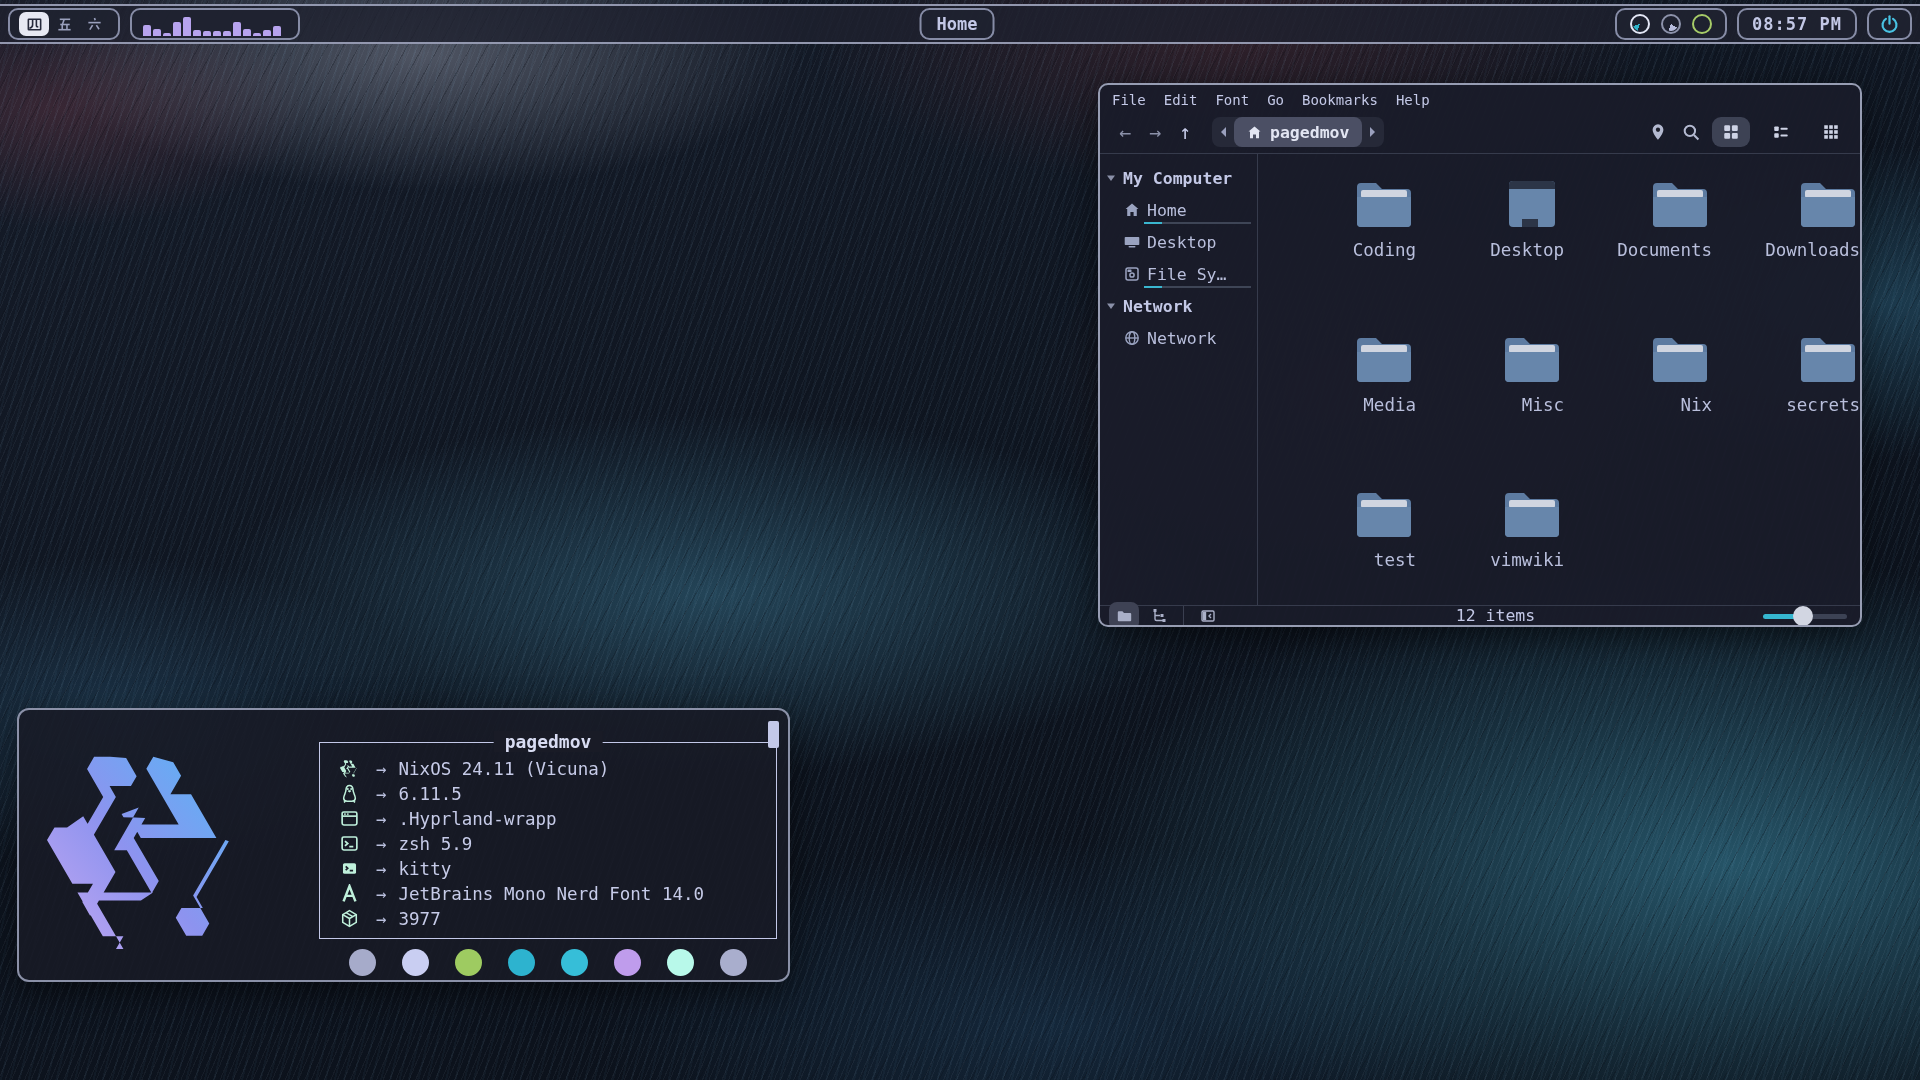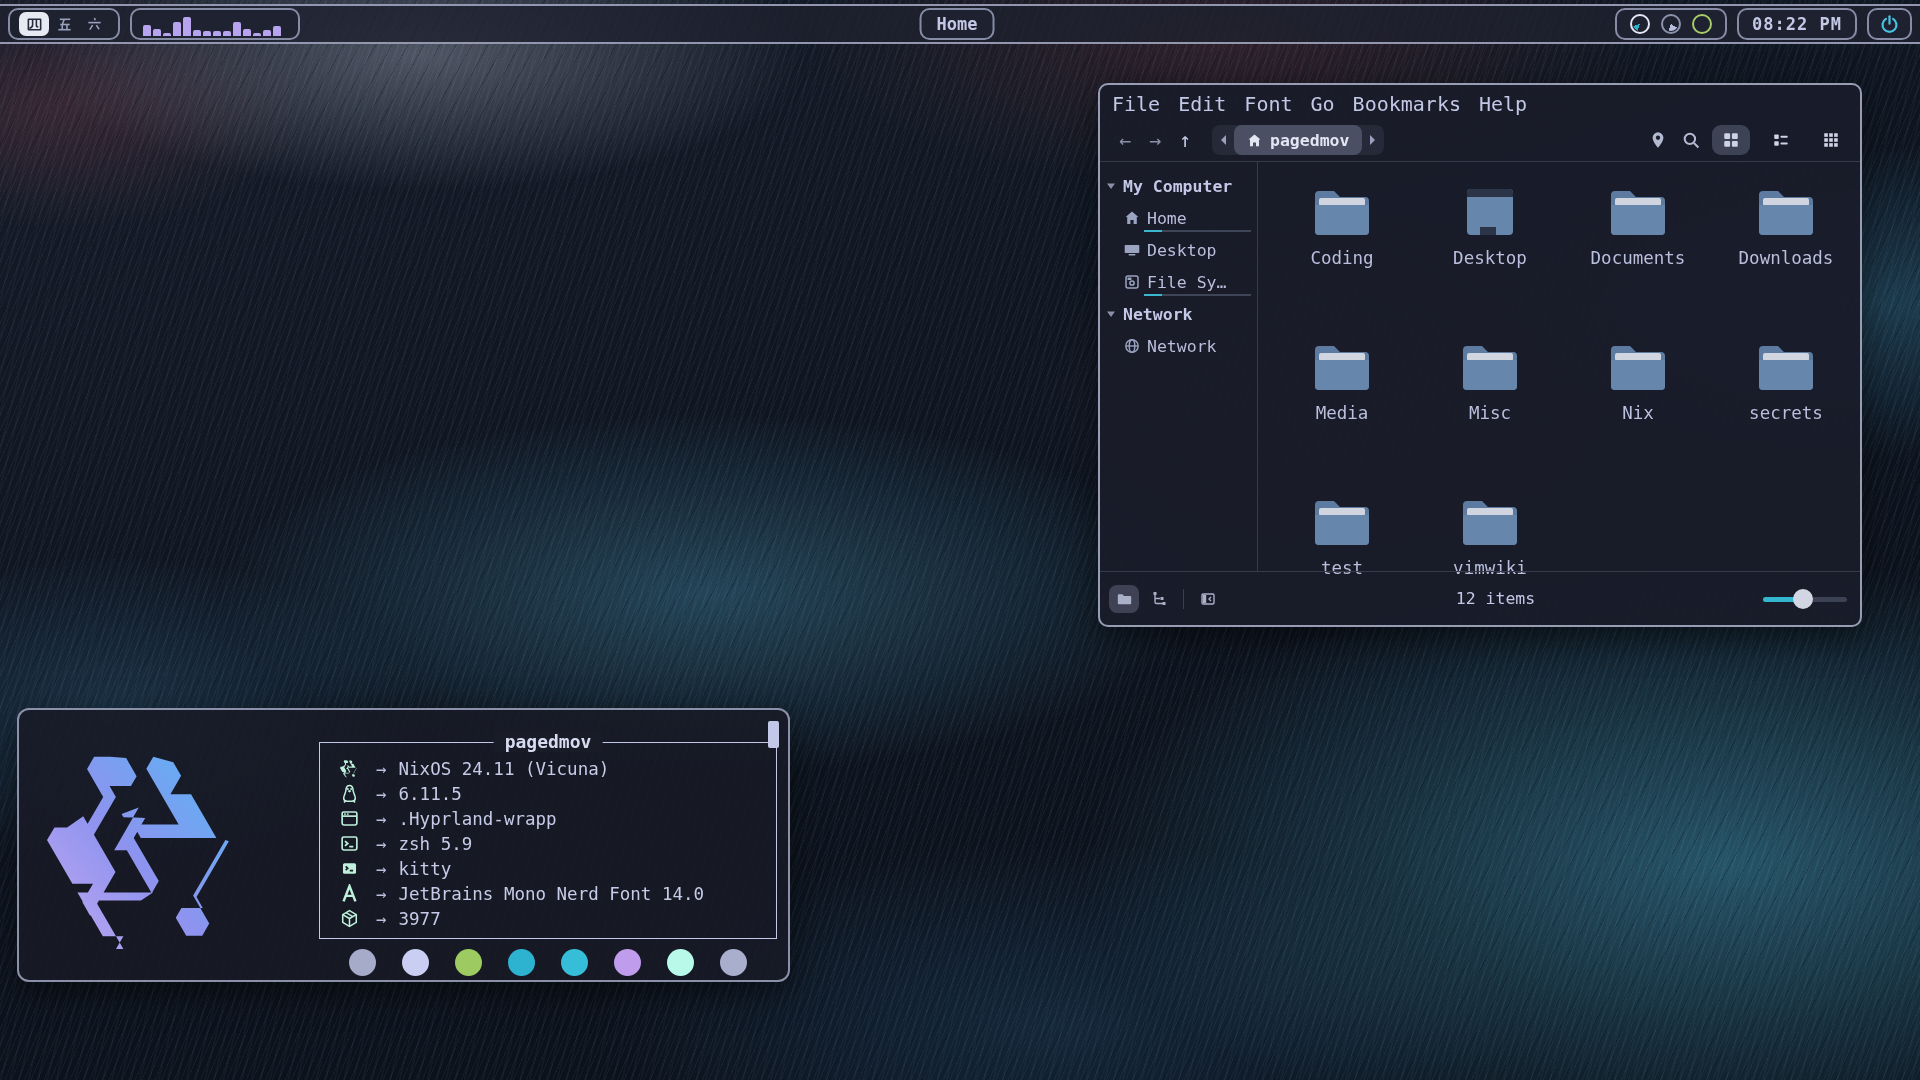--- a/index.html
+++ b/index.html
@@ -50,21 +50,21 @@
   .gauge .wedge { position:absolute; inset:1px; border-radius:50%; }
   .clock-pill { color:#c3c8e6; font-size:17px; font-weight:bold; padding:0 13px; letter-spacing:1px; }
   .power-pill { padding:0 11px; color:#49c3e3; }
   .power-pill svg { width:19px; height:19px; }
 
   
   .fm { position:absolute; left:1098px; top:83px; width:764px; height:544px;
     background:rgba(26,28,41,0.94); border:2px solid #979db3; border-radius:10px;
     box-shadow:0 10px 34px rgba(0,0,0,0.5); display:flex; flex-direction:column;
     color:#c3c8e6; z-index:4; overflow:hidden; }
-  .fm-menubar { display:flex; gap:14px; padding:7px 0 3px 10px; font-size:20px; }
+  .fm-menubar { display:flex; gap:14px; padding:7px 0 3px 10px; font-size:14px; }
   .fm-menu-item { padding:0 2px; cursor:default; }
   .fm-toolbar { display:flex; align-items:center; height:42px; padding:0 10px; }
   .nav-arrow { font-size:20px; width:30px; text-align:center; color:#8a90a8; }
   .nav-arrow.enabled { color:#c6cbe8; }
   .pathbox { display:flex; align-items:stretch; background:#262938; border-radius:8px;
     height:30px; margin-left:12px; overflow:hidden; }
   .path-chev { display:flex; align-items:center; padding:0 7px; color:#9aa0bd; }
   .path-current { display:flex; align-items:center; gap:8px; background:#4b4f64;
     border-radius:8px; padding:0 13px; color:#e2e5f2; font-size:16.5px; font-weight:bold; }
   .path-current svg { width:15px; height:15px; color:#e2e5f2; }
@@ -81,24 +81,24 @@
     color:#b9bfdc; position:relative; height:32px; }
   .sb-row.header { padding-left:6px; color:#c3c8e6; font-weight:bold; }
   .sb-row svg { width:16px; height:16px; color:#9aa3c0; flex:0 0 auto; }
   .sb-row.header svg { width:10px; height:10px; color:#8a90a8; }
   .sb-row.underlined::after { content:""; position:absolute; left:44px; right:6px; bottom:2px;
     height:2px; background:#3e4556; }
   .sb-row.underlined::before { content:""; position:absolute; left:44px; bottom:2px; width:18px;
     height:2px; background:#3ab6cf; z-index:1; }
   .fm-grid { flex:1; display:grid; grid-template-columns:repeat(4,148px);
     grid-auto-rows:155px; padding:22px 0 0 10px; }
-  .folder-cell { display:flex; flex-direction:column; align-items:center; }
+  .folder-cell { display:flex; flex-direction:column; align-items:flex-end; }
   .folder-cell svg { width:64px; height:56px; }
   .folder-label { margin-top:8px; font-size:17.5px; color:#b9bfdc; }
-  .fm-status { height:54px; border-top:1px solid #363b4c; display:flex; align-items:center;
+  .fm-status { height:20px; border-top:1px solid #363b4c; display:flex; align-items:center;
     padding:0 9px; }
   .st-btn { width:30px; height:28px; border-radius:8px; display:flex; align-items:center;
     justify-content:center; margin-right:5px; }
   .st-btn.active { background:#3e4254; }
   .st-btn svg { width:16px; height:16px; color:#aab0c8; }
   .st-sep { width:1px; height:20px; background:#3a3f50; margin:0 9px 0 4px; }
   .st-items { flex:1; text-align:center; font-size:16.5px; color:#c3c8e6; }
   .zoom-slider { position:relative; width:84px; height:20px; margin-right:4px; }
   .zoom-track { position:absolute; top:8px; left:0; width:84px; height:5px; border-radius:3px;
     background:linear-gradient(90deg,#35b6cf 0 40px,#3c4254 40px); }
@@ -373,21 +373,21 @@
         </span>
 
         <span class="gauge" style="border-color: rgb(141, 147, 171);">
           <span class="wedge" style="background: conic-gradient(from 122deg, rgb(183, 189, 221) 0deg, rgb(183, 189, 221) 78deg, transparent 78deg);"></span>
         </span>
 
         <span class="gauge" style="border-color: rgb(167, 204, 104);">
           <span class="wedge"></span>
         </span>
       </div>
-    <div class="pill clock-pill">08:22 PM</div>
+    <div class="pill clock-pill">08:57 PM</div>
     <div class="pill power-pill">
       <svg>
           <use href="#i-power"></use>
         </svg>
     </div>
   </div>
 </div>
 
 <div class="fm">
   <div class="fm-menubar">

